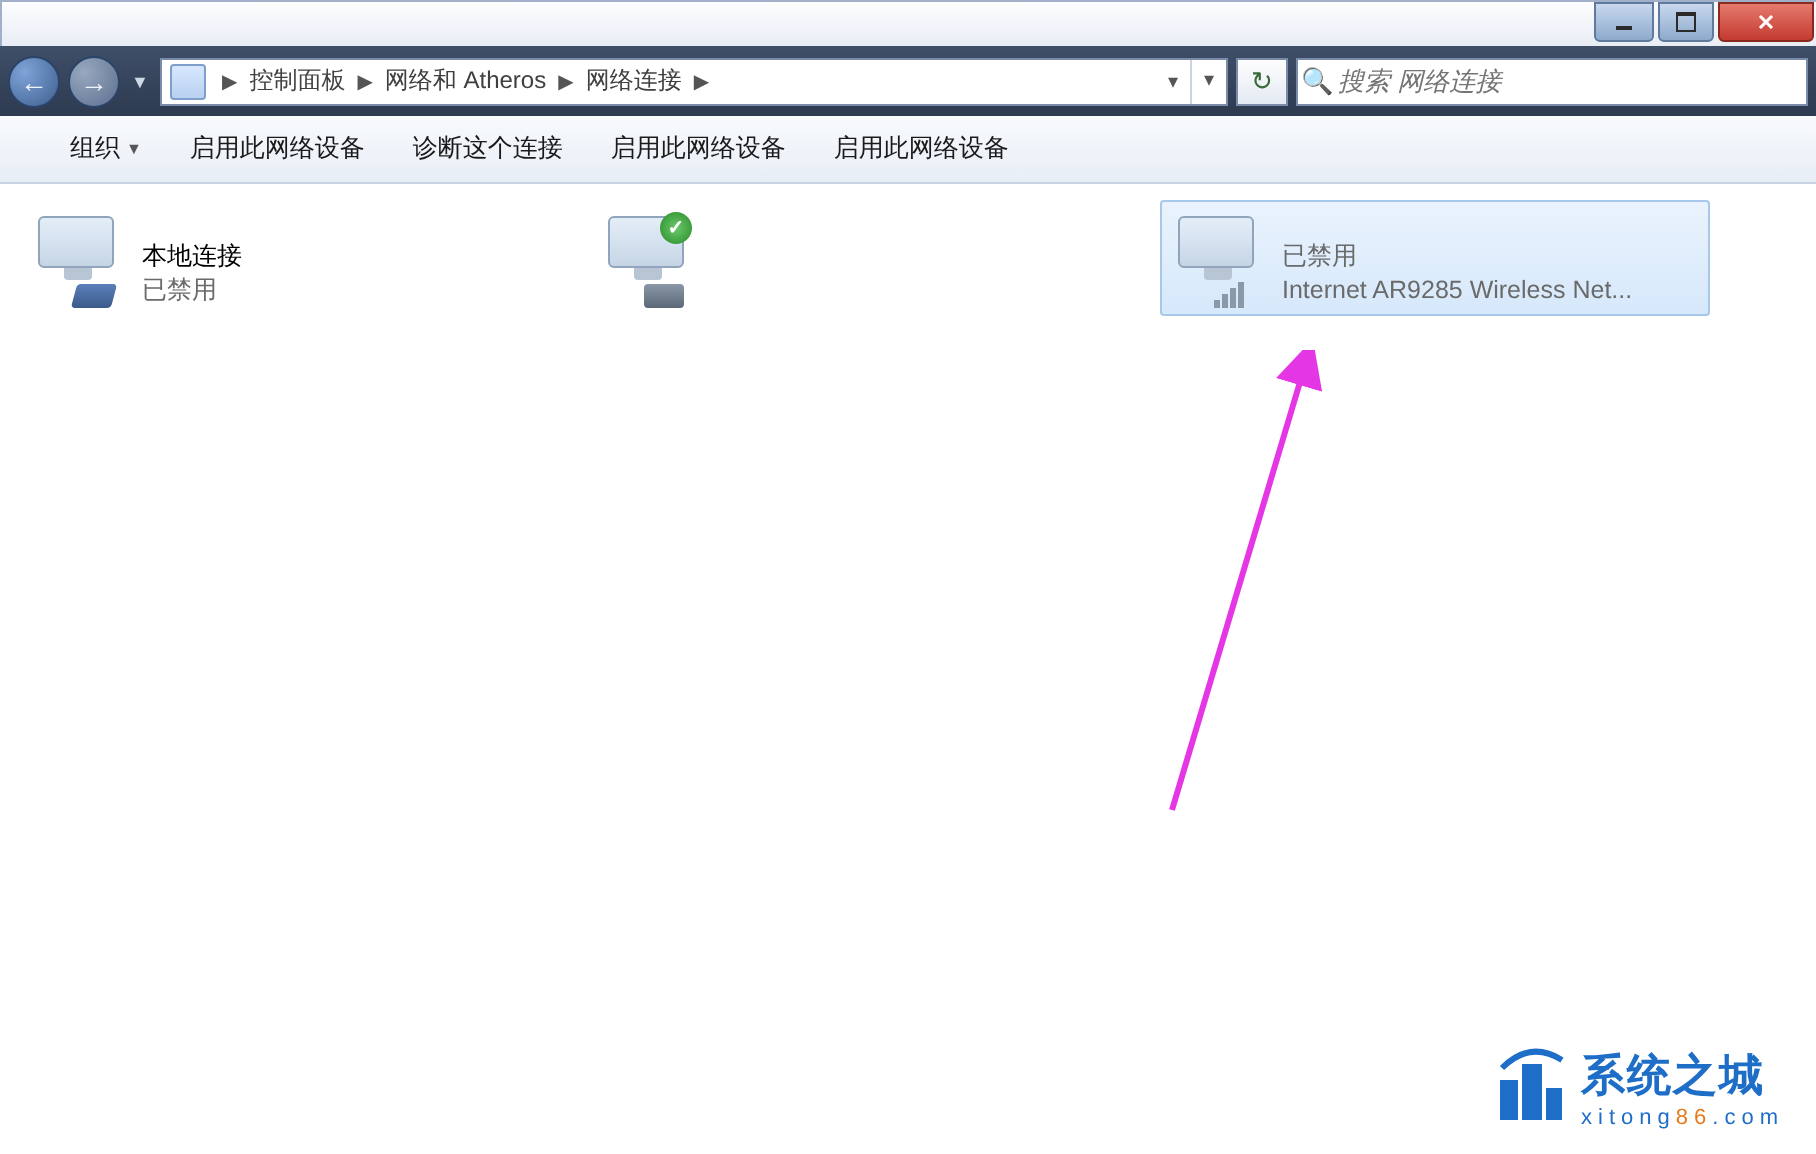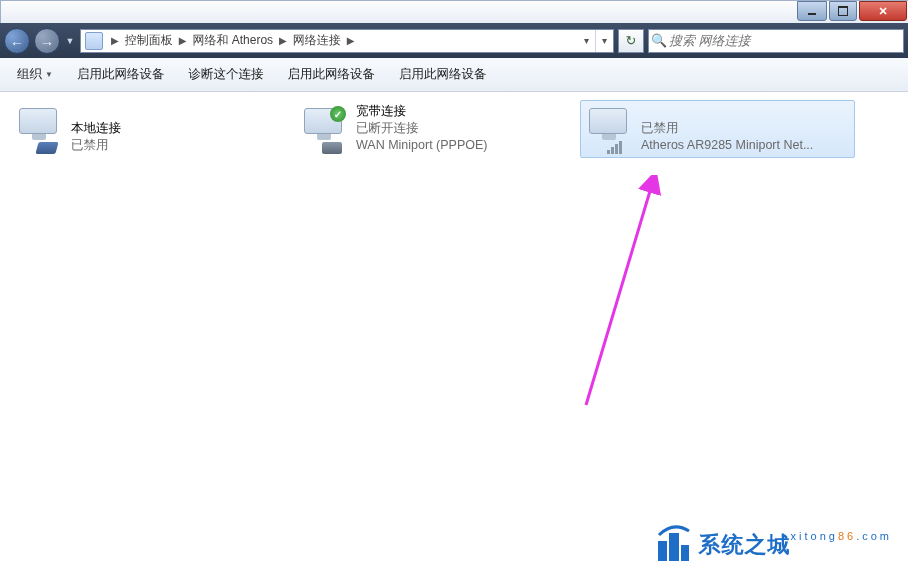--- a/index.html
+++ b/index.html
@@ -26,21 +26,21 @@
     .addr-seg { padding: 0 2px; color: #404040; }
     .addr-arrow { color: #555; padding: 0 4px; font-size: 10px; }
     .addr-end-arrow { margin-left: auto; padding: 0 6px; color: #555; font-size: 10px; }
     .addr-dropdown { width: 18px; text-align: center; border-left: 1px solid #ccd4e0; height: 100%; line-height: 22px; color: #555; font-size: 10px; }
     .refresh-btn { width: 26px; height: 24px; background: linear-gradient(#fdfdfe, #e4eaf2); border: 1px solid #7a8baa; display: flex; align-items: center; justify-content: center; font-size: 13px; color: #3a6a3a; }
     .search-bar { width: 256px; height: 24px; background: #fff; border: 1px solid #7a8baa; display: flex; align-items: center; }
     .search-icon { width: 20px; text-align: center; color: #888; font-size: 13px; }
     .search-input { flex: 1; border: none; outline: none; font-size: 13px; font-style: italic; color: #888; font-family: inherit; }
 
     
-    .toolbar { height: 34px; background: linear-gradient(#f8fafd, #e8eef6); border-bottom: 1px solid #c8d2e0; display: flex; align-items: center; padding: 0 6px; gap: 2px; }
+    .toolbar { height: 34px; background: linear-gradient(#f8fafd, #e8eef6); border-bottom: 1px solid #c8d2e0; display: flex; align-items: center; padding: 0 24px; gap: 2px; }
     .tool-item { padding: 4px 10px; font-size: 12.5px; color: #1a1a1a; display: flex; align-items: center; gap: 3px; border: 1px solid transparent; border-radius: 2px; }
     .tool-drop { font-size: 8px; color: #555; }
 
     
     .content { padding: 8px 10px; display: flex; gap: 10px; flex-wrap: wrap; align-items: flex-start; }
     .conn-item { width: 275px; height: 58px; display: flex; align-items: flex-end; padding: 3px 4px; border: 1px solid transparent; border-radius: 2px; gap: 8px; }
     .conn-item.selected { background: linear-gradient(#eaf3fd, #d6e8fb); border: 1px solid #a6c8ea; }
     .conn-icon { width: 48px; height: 48px; position: relative; flex-shrink: 0; }
     .monitor { width: 38px; height: 26px; background: linear-gradient(#e4eef8, #c6d5e6); border: 1px solid #90a4bc; border-radius: 3px; position: absolute; left: 4px; top: 2px; }
     .monitor::after { content: ""; position: absolute; width: 14px; height: 6px; background: #b8c5d4; bottom: -7px; left: 12px; border-radius: 0 0 2px 2px; }
@@ -57,21 +57,21 @@
     .conn-status { color: #6a6a6a; white-space: nowrap; }
     .conn-detail { color: #6a6a6a; white-space: nowrap; overflow: hidden; text-overflow: ellipsis; }
 
     
     .annotation-arrow { position: absolute; left: 578px; top: 175px; width: 90px; height: 235px; pointer-events: none; }
 
     
     .watermark { position: absolute; right: 16px; bottom: 12px; display: flex; align-items: center; gap: 6px; }
     .wm-icon { width: 40px; height: 40px; position: relative; }
     .wm-icon svg { width: 100%; height: 100%; }
-    .wm-text { display: flex; flex-direction: row; }
+    .wm-text { display: flex; flex-direction: column; }
     .wm-title { font-size: 22px; font-weight: bold; color: #1e6ec8; letter-spacing: 1px; }
     .wm-url { font-size: 11px; letter-spacing: 3px; }
     .wm-url .o-col { color: #e67a1a; }
     .wm-url .b-col { color: #1e6ec8; }
   </style>
 </head>
 <body>
 
 <div class="titlebar">
   <div class="win-controls">
@@ -136,40 +136,35 @@
       <div class="conn-detail"></div>
     </div>
   </div>
 
   <div class="conn-item">
     <div class="conn-icon">
       <div class="monitor"></div>
       <div class="status-overlay status-ok">✓</div>
       <div class="sub-icon modem-icon"></div>
     </div>
-    <div class="conn-text">
-      <div class="conn-title">宽带连接</div>
-      <div class="conn-status">已断开连接</div>
-      <div class="conn-detail">WAN Miniport (PPPOE)</div>
-    </div>
   </div>
 
   <div class="conn-item selected">
     <div class="conn-icon">
       <div class="monitor"></div>
       <div class="sub-icon signal-icon">
         <span></span>
           <span></span>
           <span></span>
           <span></span>
       </div>
     </div>
     <div class="conn-text">
       <div class="conn-status">已禁用</div>
-      <div class="conn-detail">Atheros AR9285 Miniport Net...</div>
+      <div class="conn-detail">Internet AR9285 Wireless Net...</div>
     </div>
   </div>
 
 </div>
 
 <svg class="annotation-arrow" viewBox="0 0 90 235">
   <defs>
     <marker id="ah" markerWidth="8" markerHeight="8" refX="4" refY="4" orient="auto">
       <path d="M0,0 L8,4 L0,8 Z" fill="#e536e5"></path>
     </marker>

